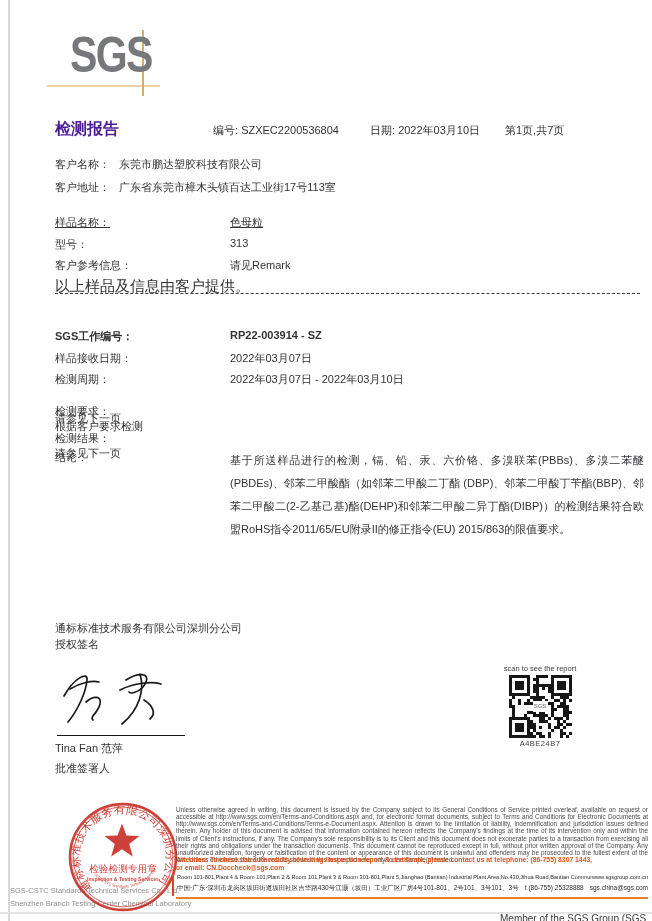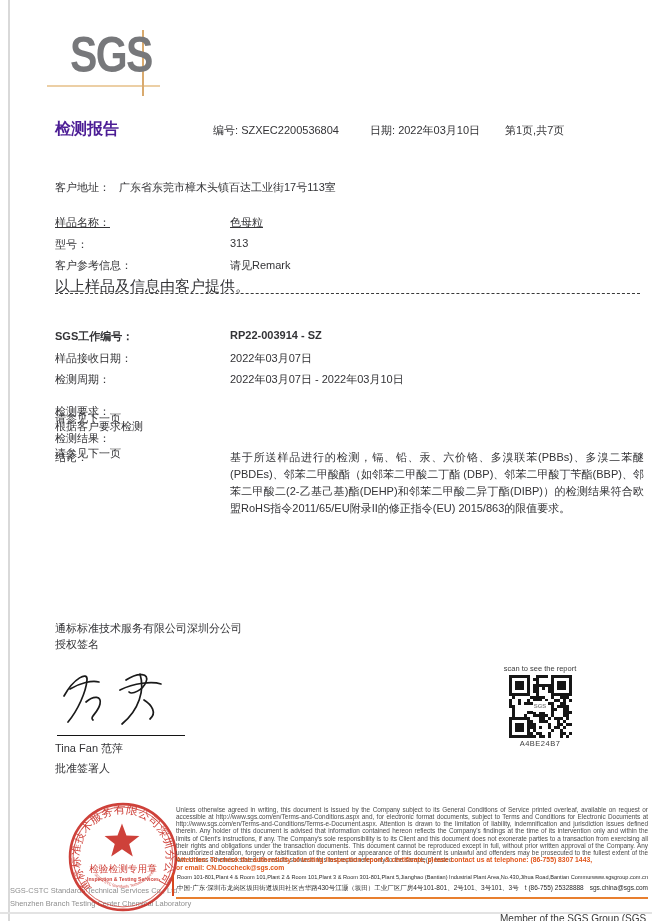--- a/index.html
+++ b/index.html
@@ -26,21 +26,21 @@
   .lbl2 { display:inline-block; width:175px; }
 
   .r-clname { top:157px; } .r-claddr { top:180px; }
   .r-sname { top:215px;text-decoration:underline; } .r-smodel { top:237px; } .r-sref { top:258px; }
   .r-note { position:absolute; left:55px; top:277px; font-size:15px; }
   .dash-sep { position:absolute; left:55px; top:293px; width:585px; border-top:1px dashed #3a3a3a; }
 
   .r-w0 { top:329px;font-weight:bold; } .r-w1 { top:351px; } .r-w2 { top:372px; }
   .r-w3 { top:404px;flex-direction:column; } .r-w4 { top:411px; } .r-w5 { top:431px;flex-direction:column; }
   .r-concl-label { position:absolute; left:55px; top:450px; font-size:11px; }
-  .concl-para { position:absolute; left:230px; top:449px; width:414px; font-size:11px; line-height:17px; text-align:justify; }
+  .concl-para { position:absolute; left:230px; top:449px; width:414px; font-size:11px; line-height:23px; text-align:justify; }
 
   
   .sig-company { position:absolute; left:55px; top:621px; font-size:11px; }
   .sig-auth    { position:absolute; left:55px; top:637px; font-size:11px; }
   .sig-svg     { position:absolute; left:58px; top:666px; }
   .sig-line    { position:absolute; left:57px; top:735px; width:128px; border-top:1.5px solid #141414; }
   .sig-name    { position:absolute; left:55px; top:741px; font-size:11px; }
   .sig-role    { position:absolute; left:55px; top:761px; font-size:11px; }
 
   
@@ -85,20 +85,24 @@
   <div class="t-no">
     <span>编号:</span>
     <span>SZXEC2200536804</span>
   </div>
   <div class="t-date">
     <span>日期:</span>
     <span>2022年03月10日</span>
   </div>
   <div class="t-page">第1页,共7页</div>
 
+  <div class="arow r-clname">
+    <span class="lbl">客户名称：</span>
+    <span>东莞市鹏达塑胶科技有限公司</span>
+  </div>
   <div class="arow r-claddr">
     <span class="lbl">客户地址：</span>
     <span>广东省东莞市樟木头镇百达工业街17号113室</span>
   </div>
   <div class="arow r-sname">
     <span class="lbl2">样品名称：</span>
     <span>色母粒</span>
   </div>
   <div class="arow r-smodel">
     <span class="lbl2">型号：</span>

